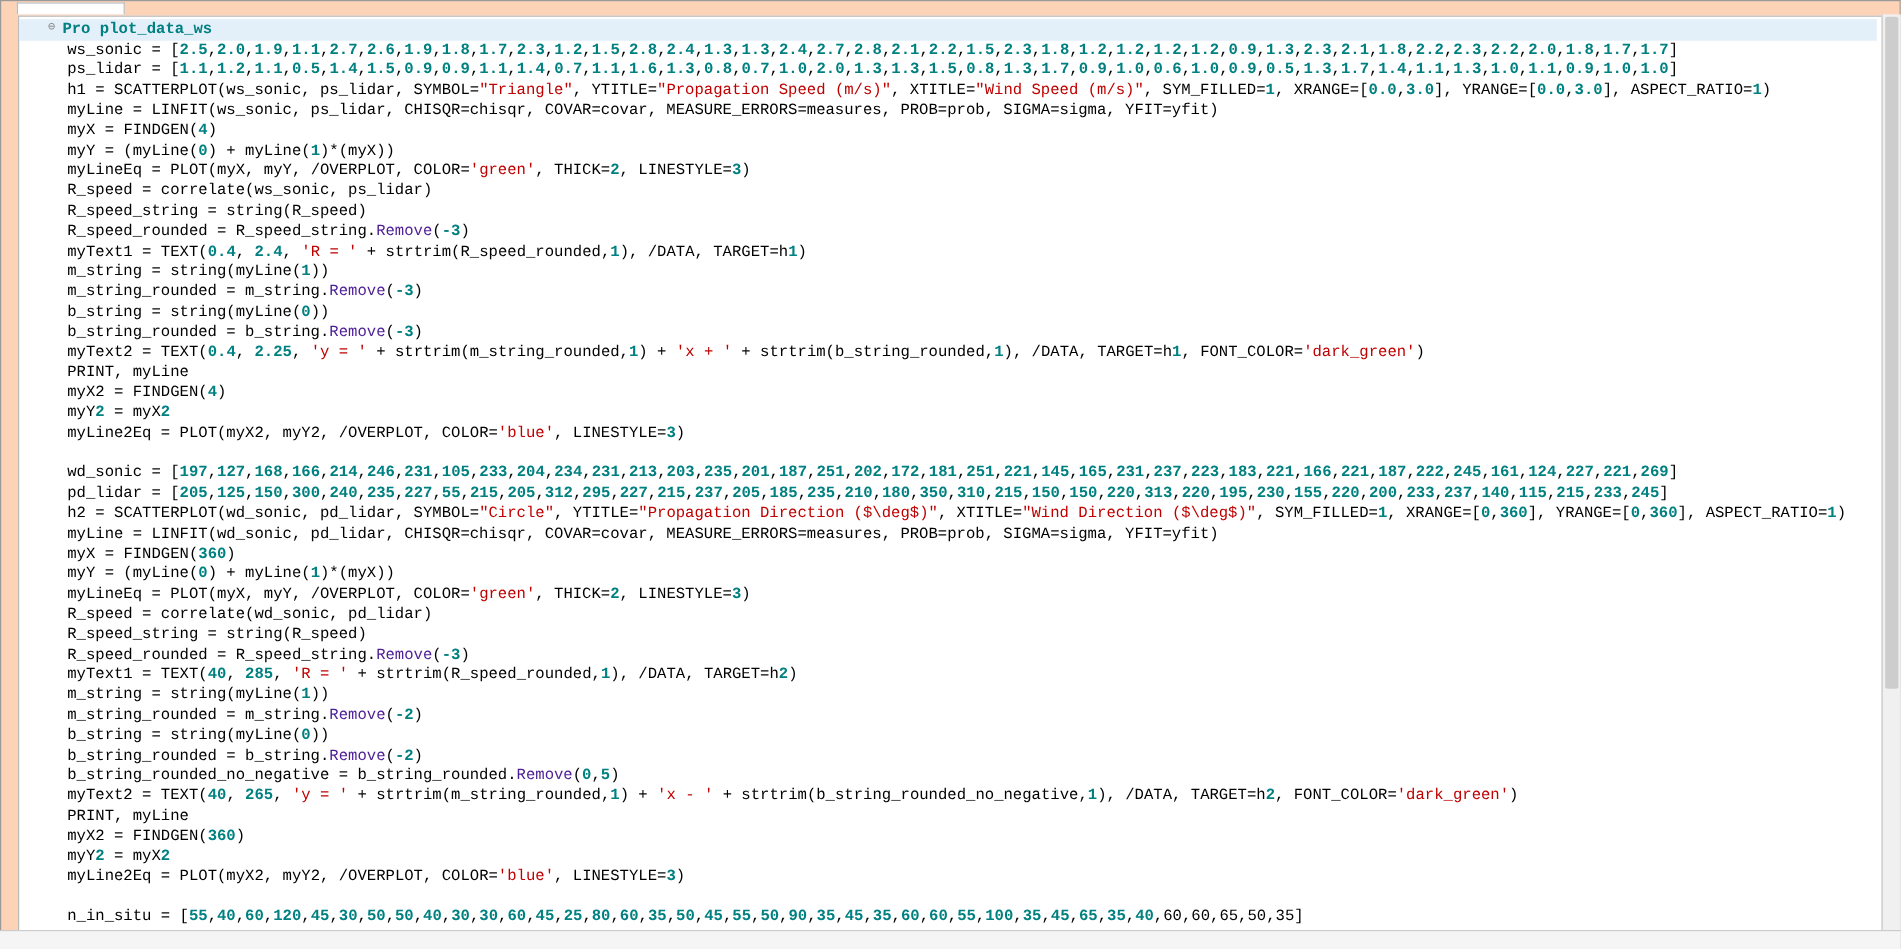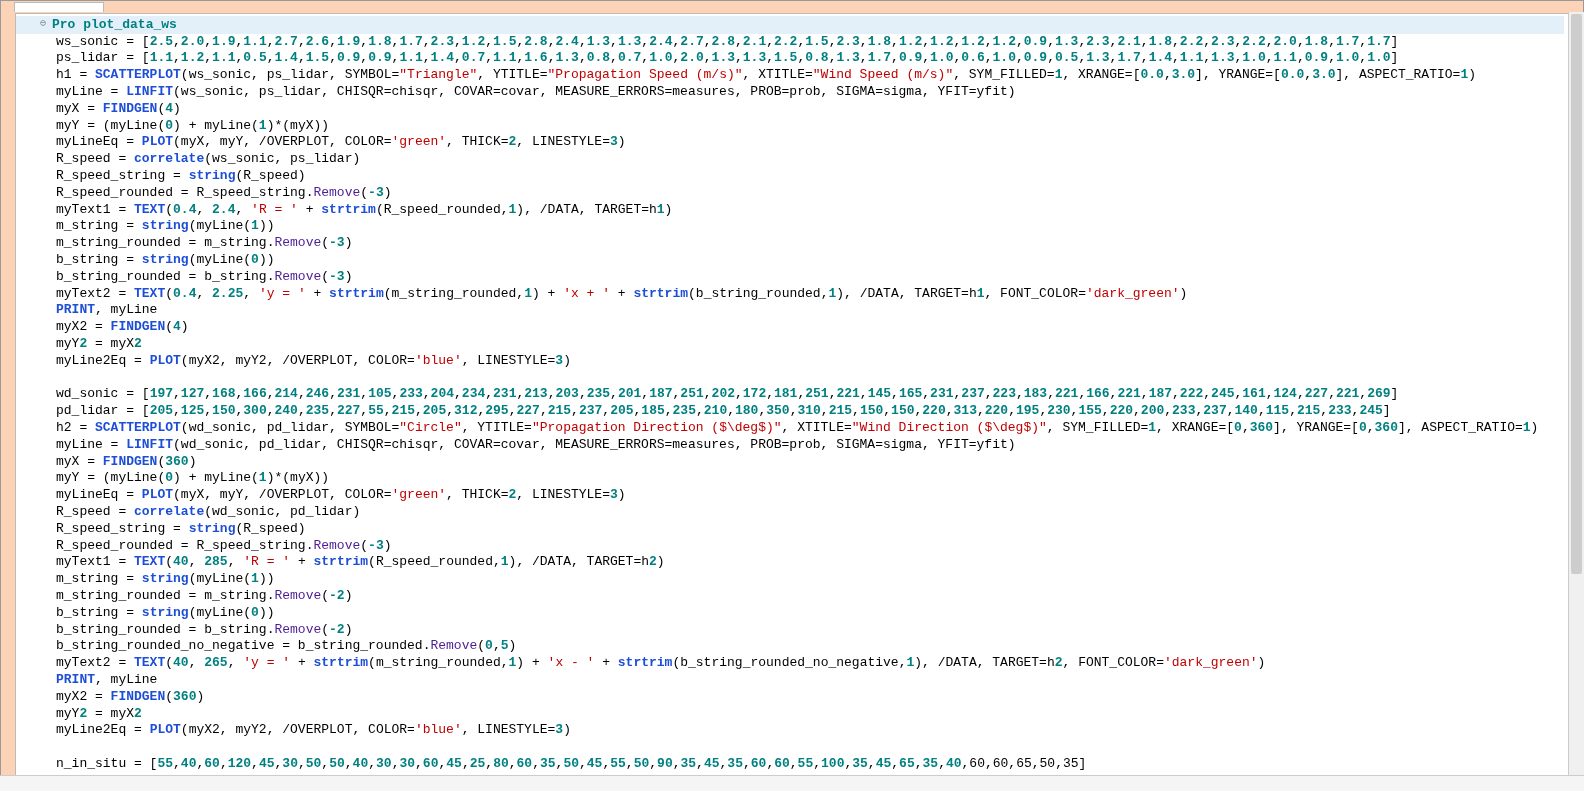--- a/index.html
+++ b/index.html
@@ -44,21 +44,21 @@
     display: inline-block;
     width: 12px;
     color: #888;
     font-size: 10px;
     vertical-align: middle;
   }
   .t-default { color: #000; }
   .t-keyword { color: #008080; font-weight: bold; }
   .t-procname { color: #008080; font-weight: bold; }
   .t-number { color: #008080; font-weight: bold; }
-  .t-func { color: #1d4ed8; font-weight: bold; }
+  .t-func { color: #000000; font-weight: normal; }
   .t-string-red { color: #c00000; }
   .t-method { color: #4c1d95; }
   .scrollbar-track-v {
     position: absolute;
     right: 0;
     top: 12px;
     bottom: 16px;
     width: 16px;
     background: #f0f0f0;
     border-left: 1px solid #ccc;

